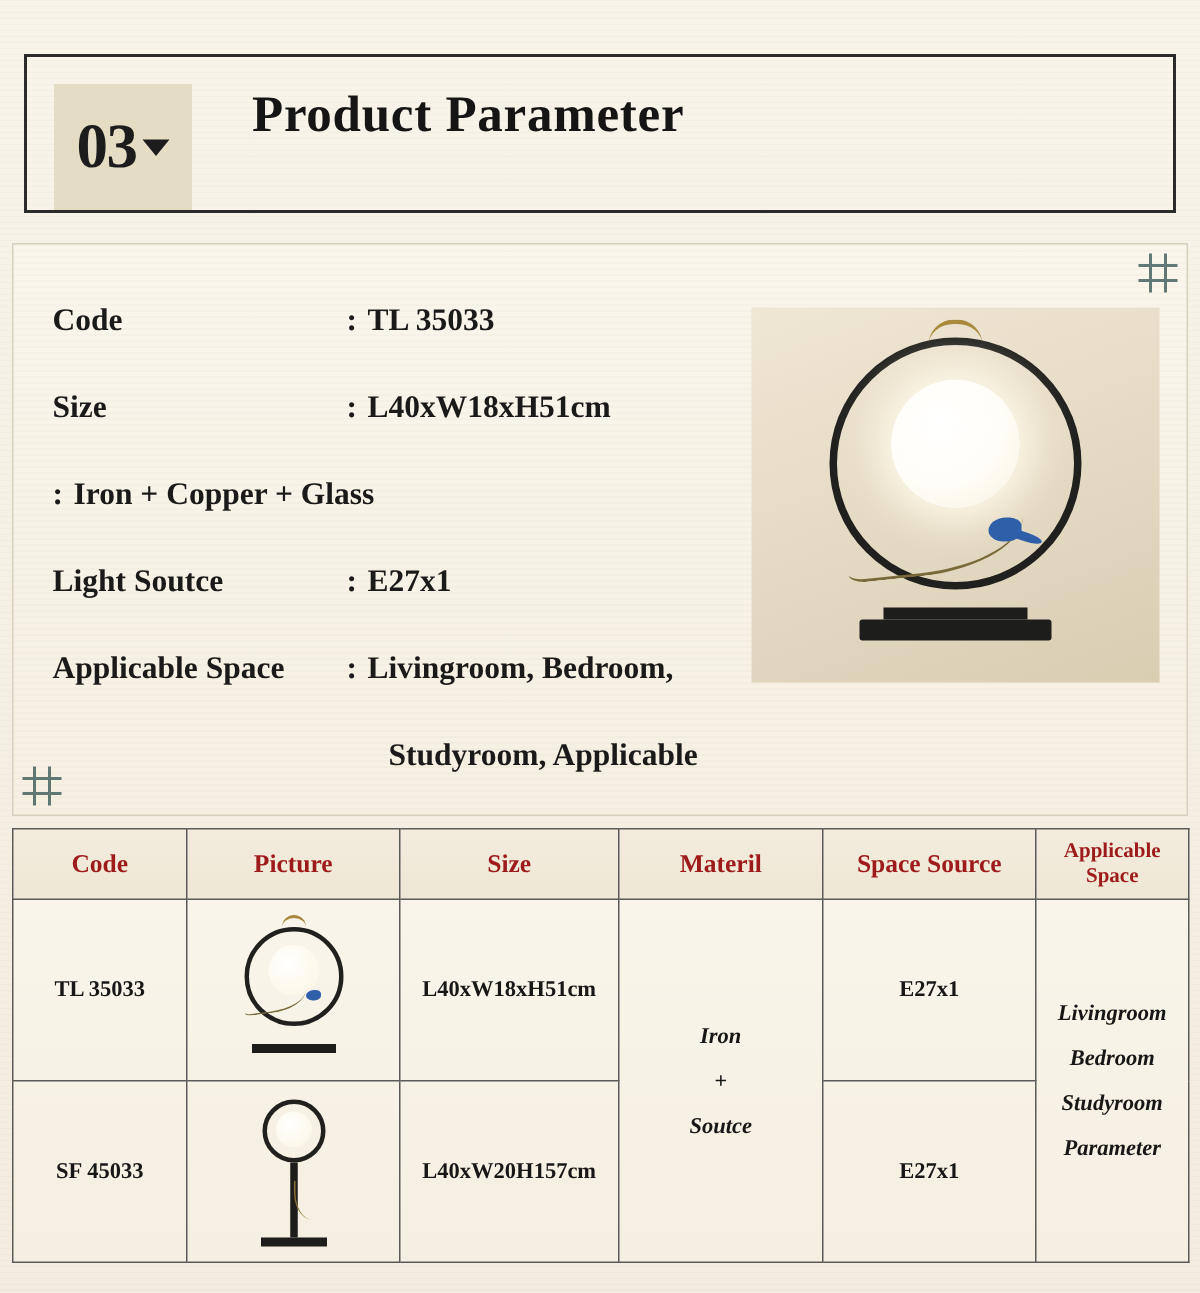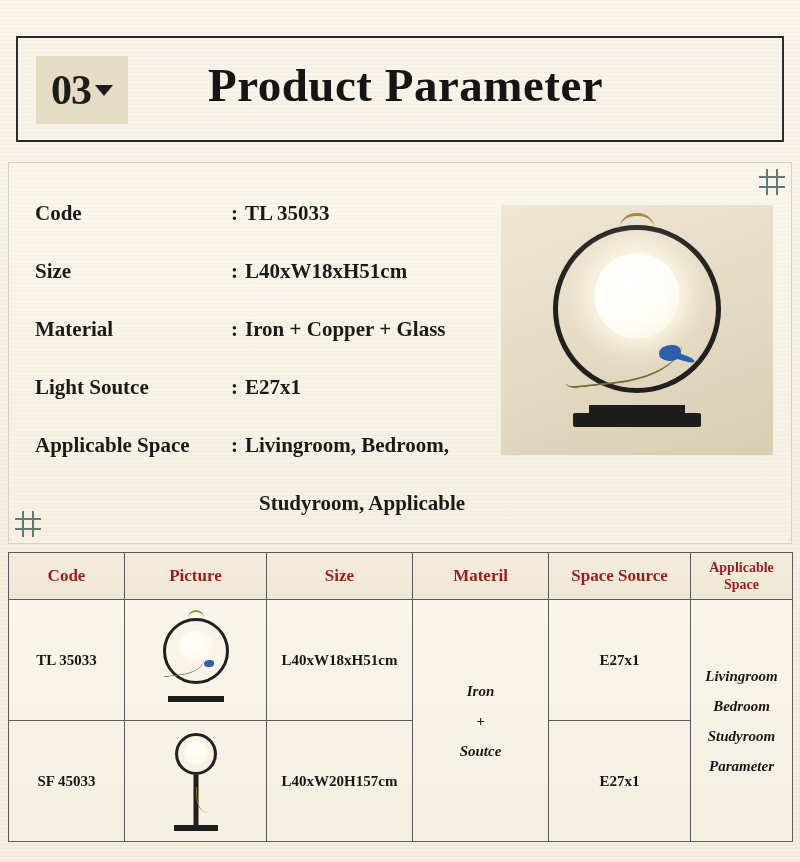--- a/index.html
+++ b/index.html
@@ -60,21 +60,21 @@
     top: 36px;
     width: 2px;
     height: 106px;
     background: #2b2b2b;
   }
   .badge {
     position: absolute;
     left: 36px;
     top: 56px;
     width: 92px;
-    height: 68px;
+    height: 84px;
     background: #e4dcc3;
     display: flex;
     align-items: center;
     justify-content: center;
   }
   .badge-num {
     font-family: "Liberation Serif", serif;
     font-weight: bold;
     font-size: 42px;
     line-height: 1;
@@ -88,26 +88,25 @@
     margin-left: 4px;
     border-left: 9px solid transparent;
     border-right: 9px solid transparent;
     border-top: 11px solid #1c1c1c;
     vertical-align: middle;
   }
   .header-title {
     position: absolute;
     left: 168px;
     top: 58px;
-    font-size: 47px;
+    font-size: 34px;
     font-weight: bold;
     letter-spacing: 0.5px;
     color: #151515;
     white-space: nowrap;
-    margin-left: 40px;
   }
   
   .spec-panel {
     position: relative;
     margin: 12px 8px 0 8px;
     height: 382px;
     border: 1px solid #d8d0bd;
     background:
       repeating-linear-gradient(180deg, rgba(0,0,0,0.015) 0px, rgba(0,0,0,0.015) 1px, rgba(255,255,255,0) 1px, rgba(255,255,255,0) 4px),
       linear-gradient(180deg, #faf6ec 0%, #f6f0e2 100%);
@@ -387,21 +386,20 @@
         <span class="spec-label">Code</span>
         <span class="spec-colon">:</span>
         <span class="spec-value">TL 35033</span>
       </div>
       <div class="spec-row">
         <span class="spec-label">Size</span>
         <span class="spec-colon">:</span>
         <span class="spec-value">L40xW18xH51cm</span>
       </div>
       <div class="spec-row">
-        <span class="spec-label">Material</span>
         <span class="spec-colon">:</span>
         <span class="spec-value">Iron + Copper + Glass</span>
       </div>
       <div class="spec-row">
         <span class="spec-label">Light Soutce</span>
         <span class="spec-colon">:</span>
         <span class="spec-value">E27x1</span>
       </div>
       <div class="spec-row">
         <span class="spec-label">Applicable Space</span>

